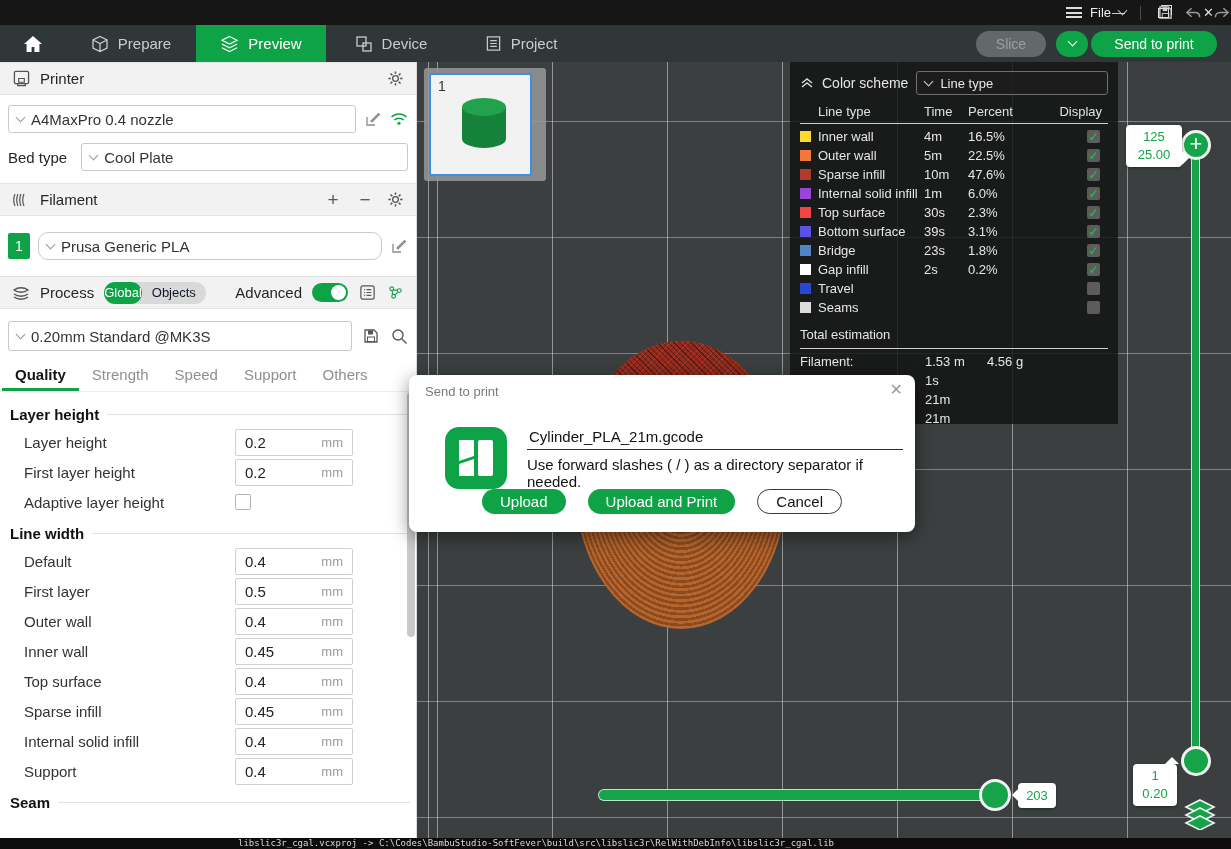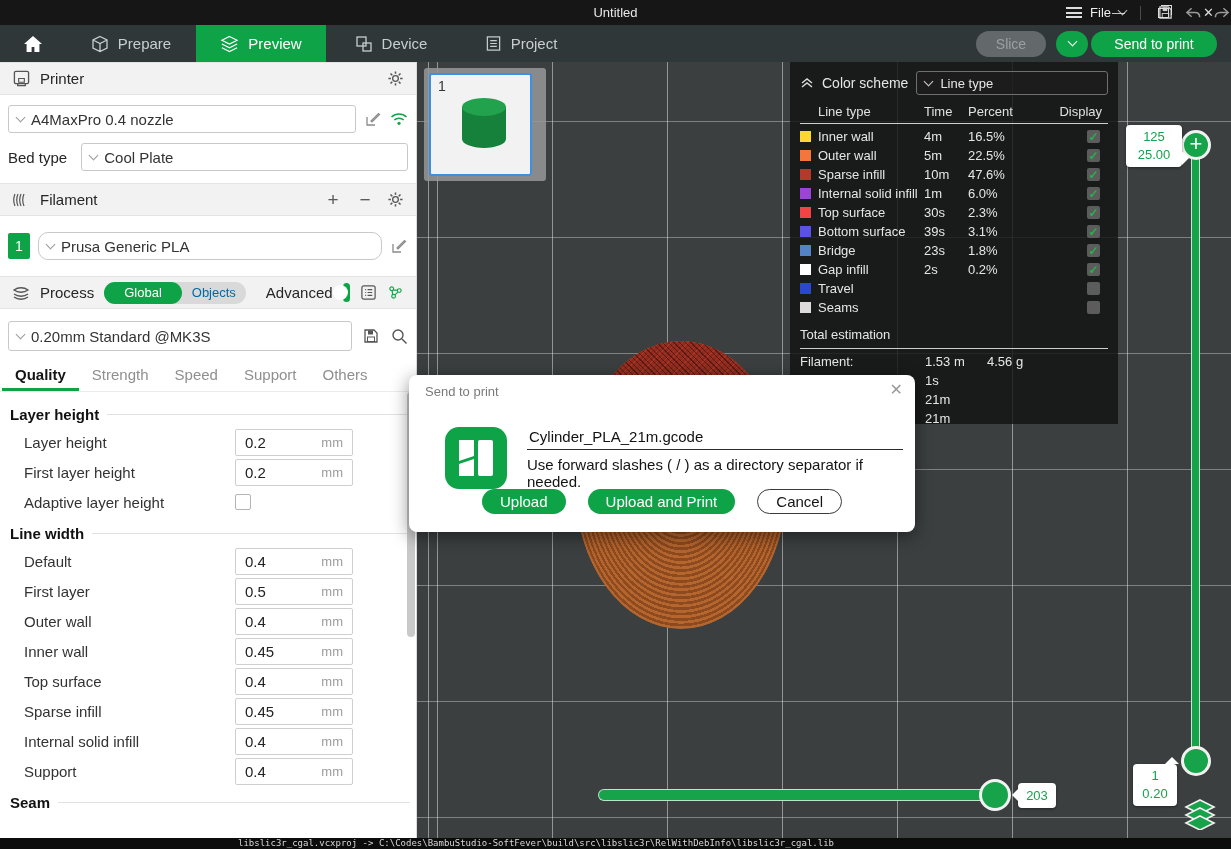--- a/index.html
+++ b/index.html
@@ -35,22 +35,22 @@
   
   .leftpanel { position:absolute; left:0; top:62px; width:417px; height:776px; background:#fff; z-index:20; border-right:1px solid #dcdcdc; }
   .sec-head { background:#f2f2f2; border-top:1px solid #e4e4e4; border-bottom:1px solid #e4e4e4; height:33px; display:flex; align-items:center; padding:0 12px; gap:10px; }
   .sec-head .title { font-size:15px; color:#262626; }
   .spacer { flex:1; }
   .combo { height:28px; border:1px solid #c9c9c9; border-radius:3px; background:#fff; display:flex; align-items:center; padding:0 8px; gap:7px; color:#333; font-size:15px; }
   .combo .chev { border-color:#9a9a9a; width:7px; height:7px; }
   .row { display:flex; align-items:center; }
   .badge1 { width:22px; height:26px; background:#0fa348; color:#fff; font-size:14px; display:flex; align-items:center; justify-content:center; border-radius:2px; }
   .pill-toggle { height:22px; background:#d9d9d9; border-radius:11px; display:flex; align-items:center; font-size:13px; }
-  .pill-toggle .on { background:#0fa348; color:#fff; border-radius:11px; padding:0 20px; height:22px; display:flex; align-items:center; }
-  .pill-toggle .off { color:#0369a1; padding:0 10px; }
+  .pill-toggle .on { background:#0fa348; color:#fff; border-radius:11px; padding:0 0; height:22px; display:flex; align-items:center; }
+  .pill-toggle .off { color:#0f172a; padding:0 10px; }
   .switch { width:36px; height:19px; border-radius:10px; background:#0fa348; position:relative; }
   .switch::after { content:''; position:absolute; right:2px; top:2px; width:15px; height:15px; border-radius:50%; background:#fff; }
   .ptabs { display:flex; gap:0; padding:0 2px; border-bottom:1px solid #ececec; height:33px; align-items:flex-end; }
   .ptab { padding:0 13px 8px 13px; font-size:15px; color:#8f8f8f; }
   .ptab.active { color:#141414; font-weight:bold; border-bottom:3px solid #0fa348; padding-bottom:5px; }
   .param-wrap { padding:6px 0 0 0; }
   .param-title { display:flex; align-items:center; gap:8px; padding:8px 0 4px 10px; }
   .param-title b { font-size:15px; color:#111; white-space:nowrap; }
   .param-title .rule { flex:1; height:1px; background:#e2e2e2; margin-right:6px; }
   .param-row { height:30px; display:flex; align-items:center; padding-left:24px; }
@@ -156,21 +156,20 @@
           <path d="M2.5 6.5h8c3 0 5 2 5 5" fill="none" stroke="#9a9a9a" stroke-width="1.6"></path>
         </svg>
     </span>
     <span class="tb-ico">
       <svg width="17" height="14" viewBox="0 0 18 14">
           <path d="M11 2l5 4.5L11 11" fill="none" stroke="#9a9a9a" stroke-width="1.6"></path>
           <path d="M15.5 6.5h-8c-3 0-5 2-5 5" fill="none" stroke="#9a9a9a" stroke-width="1.6"></path>
         </svg>
     </span>
   </div>
-  <div class="tb-title">Untitled</div>
   <div class="win-btns">
     <div class="win-btn">—</div>
     <div class="win-btn">
         <span class="max-box"></span>
       </div>
     <div class="win-btn">✕</div>
   </div>
 </div>
 
 <div class="navbar">

